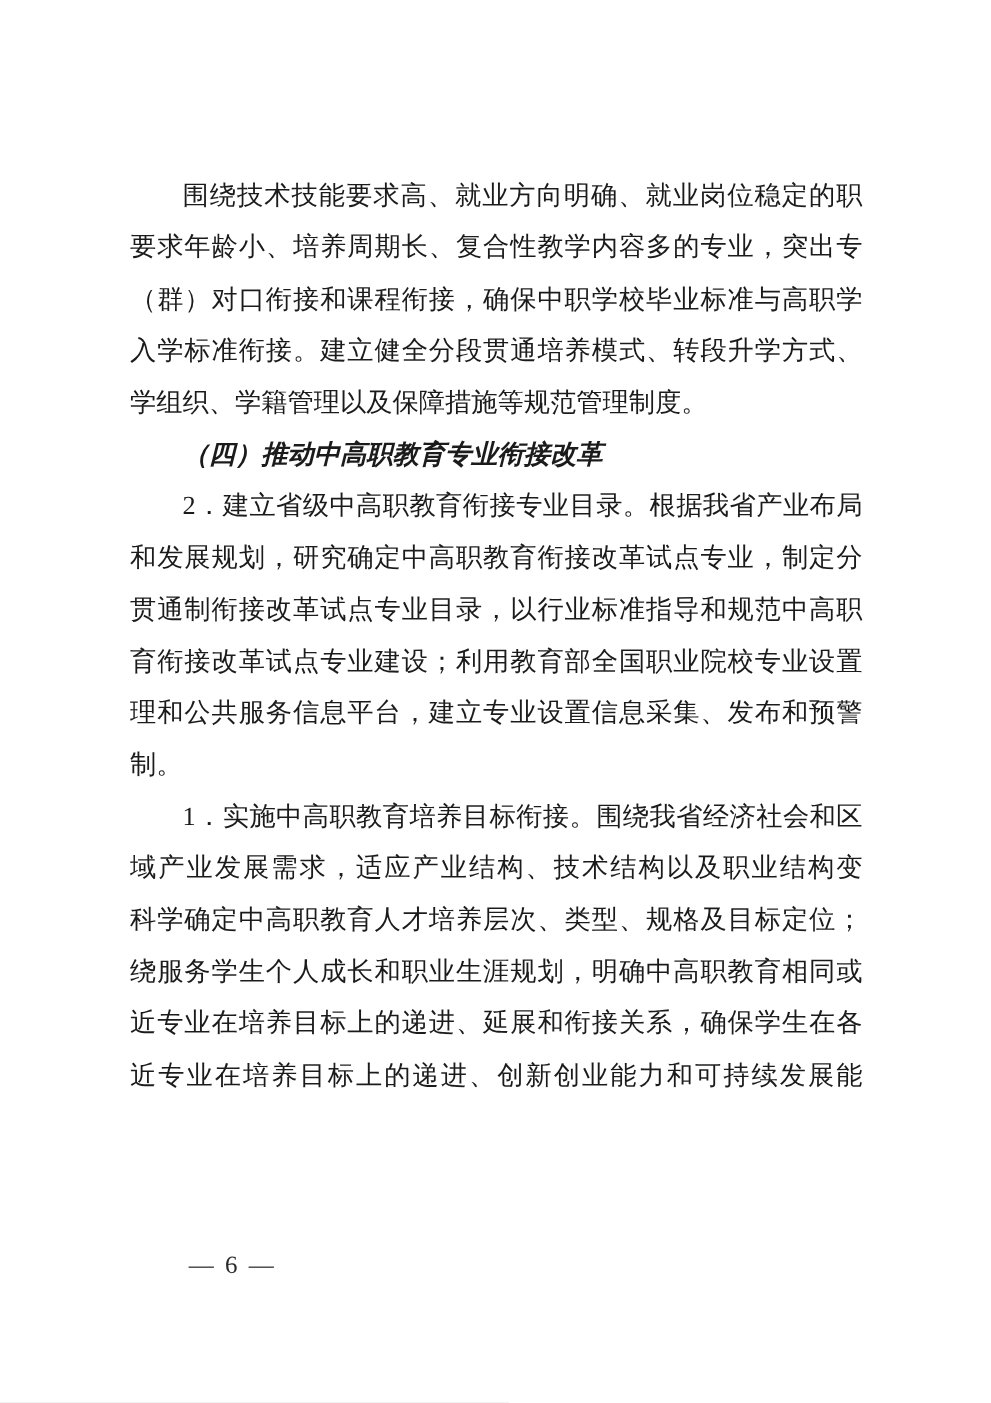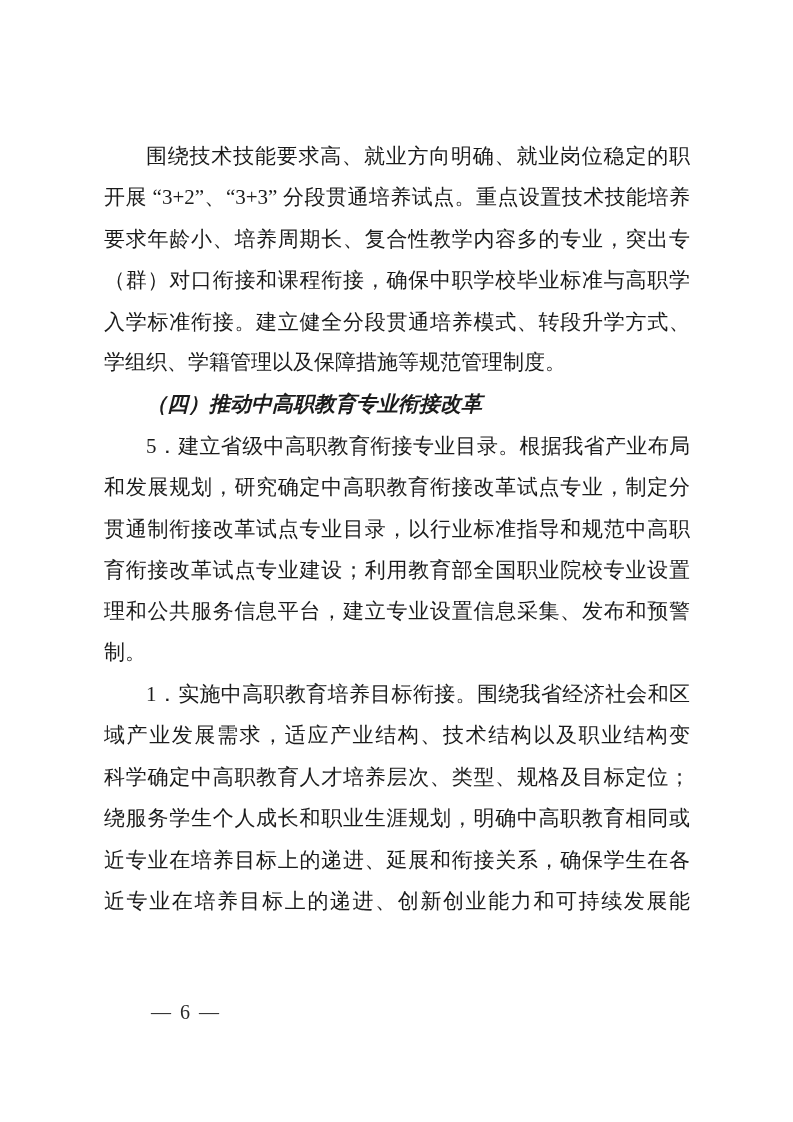--- a/index.html
+++ b/index.html
@@ -31,21 +31,20 @@
     text-align-last: justify;
     text-justify: inter-character;
     overflow: hidden;
   }
   .line.indent {
     text-indent: 42px;
   }
   .line.last {
     text-align: left;
     text-align-last: left;
-    font-family: Liberation Mono, monospace;
   }
   .line.heading {
     text-align: right;
     text-align-last: left;
     font-style: italic;
     font-weight: 600;
   }
   .page-number {
     position: absolute;
     left: 151px;
@@ -55,27 +54,26 @@
     letter-spacing: 2px;
     color: #2a2a2a;
   }
 </style>
 </head>
 <body>
 
 <div class="page">
   <div class="text-block">
     <div class="line indent">围绕技术技能要求高、就业方向明确、就业岗位稳定的职业，</div>
-    <div class="line">开展 “3+2”、“3+3” 分段贯通培养试点。重点设置技术技能培养</div>
     <div class="line">要求年龄小、培养周期长、复合性教学内容多的专业，突出专业</div>
     <div class="line">（群）对口衔接和课程衔接，确保中职学校毕业标准与高职学院</div>
     <div class="line">入学标准衔接。建立健全分段贯通培养模式、转段升学方式、教</div>
     <div class="line last">学组织、学籍管理以及保障措施等规范管理制度。</div>
     <div class="line heading indent">（四）推动中高职教育专业衔接改革</div>
-    <div class="line indent">5．建立省级中高职教育衔接专业目录。根据我省产业布局</div>
+    <div class="line indent">2．建立省级中高职教育衔接专业目录。根据我省产业布局</div>
     <div class="line">和发展规划，研究确定中高职教育衔接改革试点专业，制定分段</div>
     <div class="line">贯通制衔接改革试点专业目录，以行业标准指导和规范中高职教</div>
     <div class="line">育衔接改革试点专业建设；利用教育部全国职业院校专业设置管</div>
     <div class="line">理和公共服务信息平台，建立专业设置信息采集、发布和预警机</div>
     <div class="line last">制。</div>
     <div class="line indent">1．实施中高职教育培养目标衔接。围绕我省经济社会和区</div>
     <div class="line">域产业发展需求，适应产业结构、技术结构以及职业结构变化，</div>
     <div class="line">科学确定中高职教育人才培养层次、类型、规格及目标定位；围</div>
     <div class="line">绕服务学生个人成长和职业生涯规划，明确中高职教育相同或相</div>
     <div class="line">近专业在培养目标上的递进、延展和衔接关系，确保学生在各个</div>

